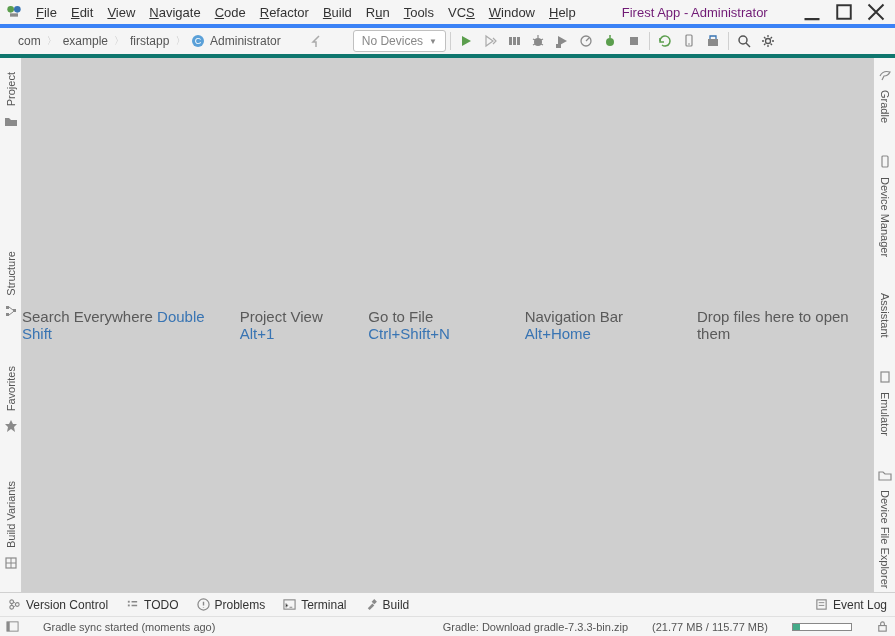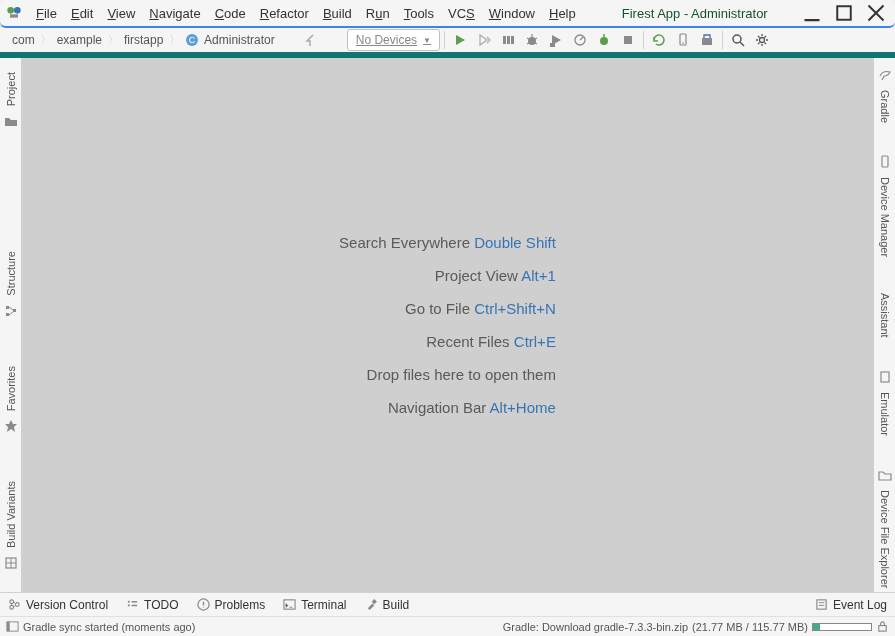--- a/index.html
+++ b/index.html
@@ -1,66 +1,66 @@
 <!DOCTYPE html>
 <html><head>
 <meta charset="utf-8">
 <style>
 * { margin: 0; padding: 0; box-sizing: border-box; font-family: "Segoe UI", Arial, sans-serif; }
 body { width: 895px; height: 636px; background: #f0f0f0; display: flex; flex-direction: column; overflow: hidden; font-size: 13px; color: #333; }
 
 
-.titlebar { height: 28px; background: #f5f5f5; display: flex; align-items: center; padding: 0 6px; border-bottom: 2px solid #3b82f6; border-radius: 6px; }
+.titlebar { height: 28px; background: #f5f5f5; display: flex; align-items: center; padding: 0 6px; border-bottom: 4px solid #3b82f6; }
 .titlebar .app-icon { width: 16px; height: 16px; margin-right: 8px; }
 .menu-items { display: flex; gap: 2px; }
 .menu-item { padding: 2px 6px; cursor: default; }
 .menu-item u { text-decoration: underline; }
-.titlebar .title { margin-left: 40px; color: #14532d; }
+.titlebar .title { margin-left: 40px; color: #701a75; }
 .titlebar .spacer { flex: 1; }
 .win-btns { display: flex; gap: 14px; align-items: center; margin-right: 4px; }
 .win-btn { width: 18px; height: 18px; display: flex; align-items: center; justify-content: center; cursor: default; }
 
 
-.toolbar { height: 30px; background: #f5f5f5; display: flex; align-items: center; padding: 0 8px; border-bottom: 6px solid #0f766e; }
+.toolbar { height: 30px; background: #f5f5f5; display: flex; align-items: center; padding: 0 14px; border-bottom: 4px solid #0f766e; }
 .breadcrumb { display: flex; align-items: center; gap: 2px; font-size: 12px; }
 .breadcrumb-item { padding: 2px 4px; color: #555; cursor: default; }
 .breadcrumb-chevron { color: #bbb; font-size: 10px; }
 .breadcrumb-icon { width: 14px; height: 14px; display: inline-block; vertical-align: middle; margin-right: 2px; }
 .toolbar .gap { width: 20px; }
 .tool-btn { width: 22px; height: 22px; display: flex; align-items: center; justify-content: center; cursor: default; border-radius: 3px; }
 .tool-btn svg { width: 14px; height: 14px; }
 .combo { height: 22px; border: 1px solid #c0c0c0; border-radius: 3px; background: #fff; padding: 0 8px; display: flex; align-items: center; gap: 6px; font-size: 12px; cursor: default; }
-.combo.disabled { color: #888; text-decoration: underline; }
+.combo.disabled { color: #888; }
 .combo-chevron { font-size: 8px; color: #888; }
 .toolbar .sep { width: 1px; height: 18px; background: #d0d0d0; margin: 0 4px; }
 .tool-group { display: flex; gap: 2px; align-items: center; }
 
 
 .main { flex: 1; display: flex; overflow: hidden; }
 .left-gutter, .right-gutter { width: 22px; background: #f5f5f5; border-right: 1px solid #d0d0d0; display: flex; flex-direction: column; align-items: center; padding-top: 10px; gap: 14px; }
 .right-gutter { border-right: none; border-left: 1px solid #d0d0d0; }
 .vlabel { writing-mode: vertical-rl; transform: rotate(180deg); font-size: 11px; color: #555; cursor: default; padding: 4px 0; }
 .right-gutter .vlabel { transform: none; }
 .gutter-icon { width: 14px; height: 14px; color: #888; }
 .gutter-tab { display: flex; flex-direction: column; align-items: center; gap: 4px; cursor: default; }
 .gutter-spacer { flex: 1; }
 
 .editor { flex: 1; background: #cfcfcf; display: flex; align-items: center; justify-content: center; }
-.hints { display: flex; flex-direction: column; gap: 16px; text-align: right; }
+.hints { display: flex; flex-direction: row; gap: 16px; text-align: left; }
 .hint { font-size: 15px; color: #5a5a5a; }
 .hint .shortcut { color: #3874b3; }
 
 
 .bottom-tools { height: 24px; background: #f5f5f5; border-top: 1px solid #d0d0d0; display: flex; align-items: center; padding: 0 8px; gap: 18px; font-size: 12px; }
 .bottom-item { display: flex; align-items: center; gap: 5px; cursor: default; }
 .bottom-item svg, .bottom-item .bi-icon { width: 13px; height: 13px; }
 .bottom-tools .spacer { flex: 1; }
 
 
-.statusbar { height: 20px; background: #f5f5f5; border-top: 1px solid #e0e0e0; display: flex; align-items: center; padding: 0 6px; font-size: 11px; color: #555; gap: 4px; }
+.statusbar { height: 20px; background: #f5f5f5; border-top: 1px solid #e0e0e0; display: flex; align-items: center; padding: 0 6px; font-size: 11px; color: #555; gap: 24px; }
 .statusbar .spacer { flex: 1; }
 .progress { width: 60px; height: 8px; border: 1px solid #888; background: #fff; position: relative; }
 .progress-fill { position: absolute; left: 0; top: 0; bottom: 0; width: 12%; background: #4a8; }
 .stat-icon { width: 13px; height: 13px; }
 
 
 .c-gray { fill: #8a8a8a; }
 .c-green { fill: #5b9e4d; }
 .c-blue { fill: #3874b3; }
 </style>
@@ -258,23 +258,22 @@
         </svg>
     </div>
     <div style="height:8px"></div>
   </div>
 
   <div class="editor">
     <div class="hints">
       <div class="hint"><span>Search Everywhere </span><span class="shortcut">Double Shift</span></div>
       <div class="hint"><span>Project View </span><span class="shortcut">Alt+1</span></div>
       <div class="hint"><span>Go to File </span><span class="shortcut">Ctrl+Shift+N</span></div>
-      <div class="hint"><span>Recent Files </span><span class="shortcut">Ctrl+E</span></div>
+      <div class="hint"><span>Navigation Bar </span><span class="shortcut">Alt+Home</span></div>
       <div class="hint"><span>Drop files here to open them</span></div>
-      <div class="hint"><span>Navigation Bar </span><span class="shortcut">Alt+Home</span></div>
     </div>
   </div>
 
   <div class="right-gutter">
     <div class="gutter-tab">
       <svg class="gutter-icon" viewBox="0 0 14 14">
           <path d="M2 8 Q5 2 12 4 Q10 8 6 8 L4 12" fill="none" stroke="#8a8a8a" stroke-width="1.2"></path>
         </svg>
       <span class="vlabel">Gradle</span>
     </div>

